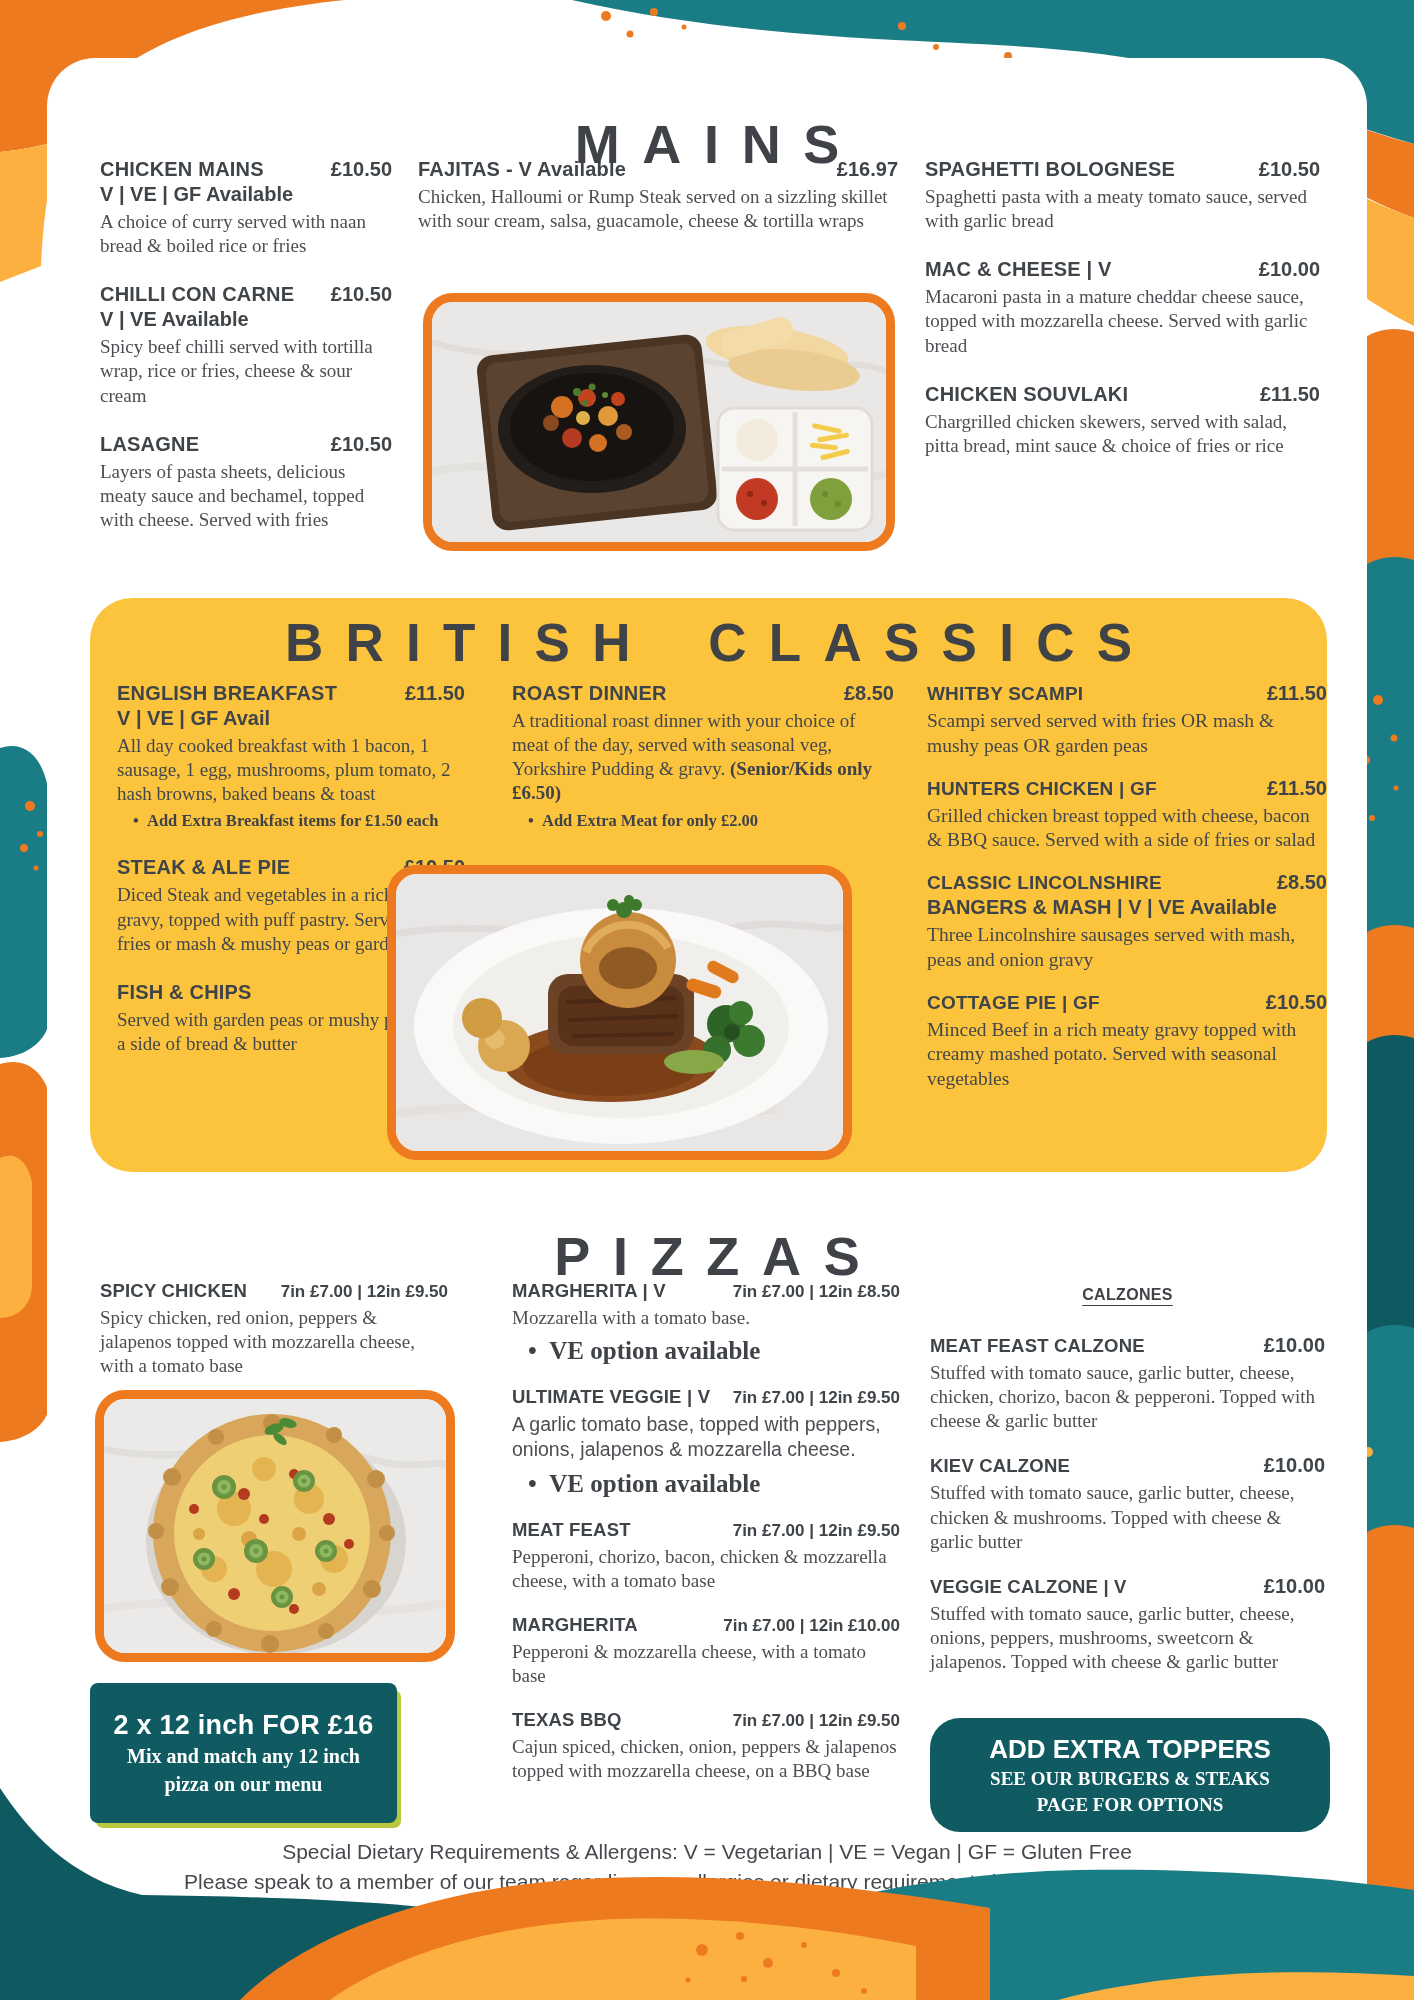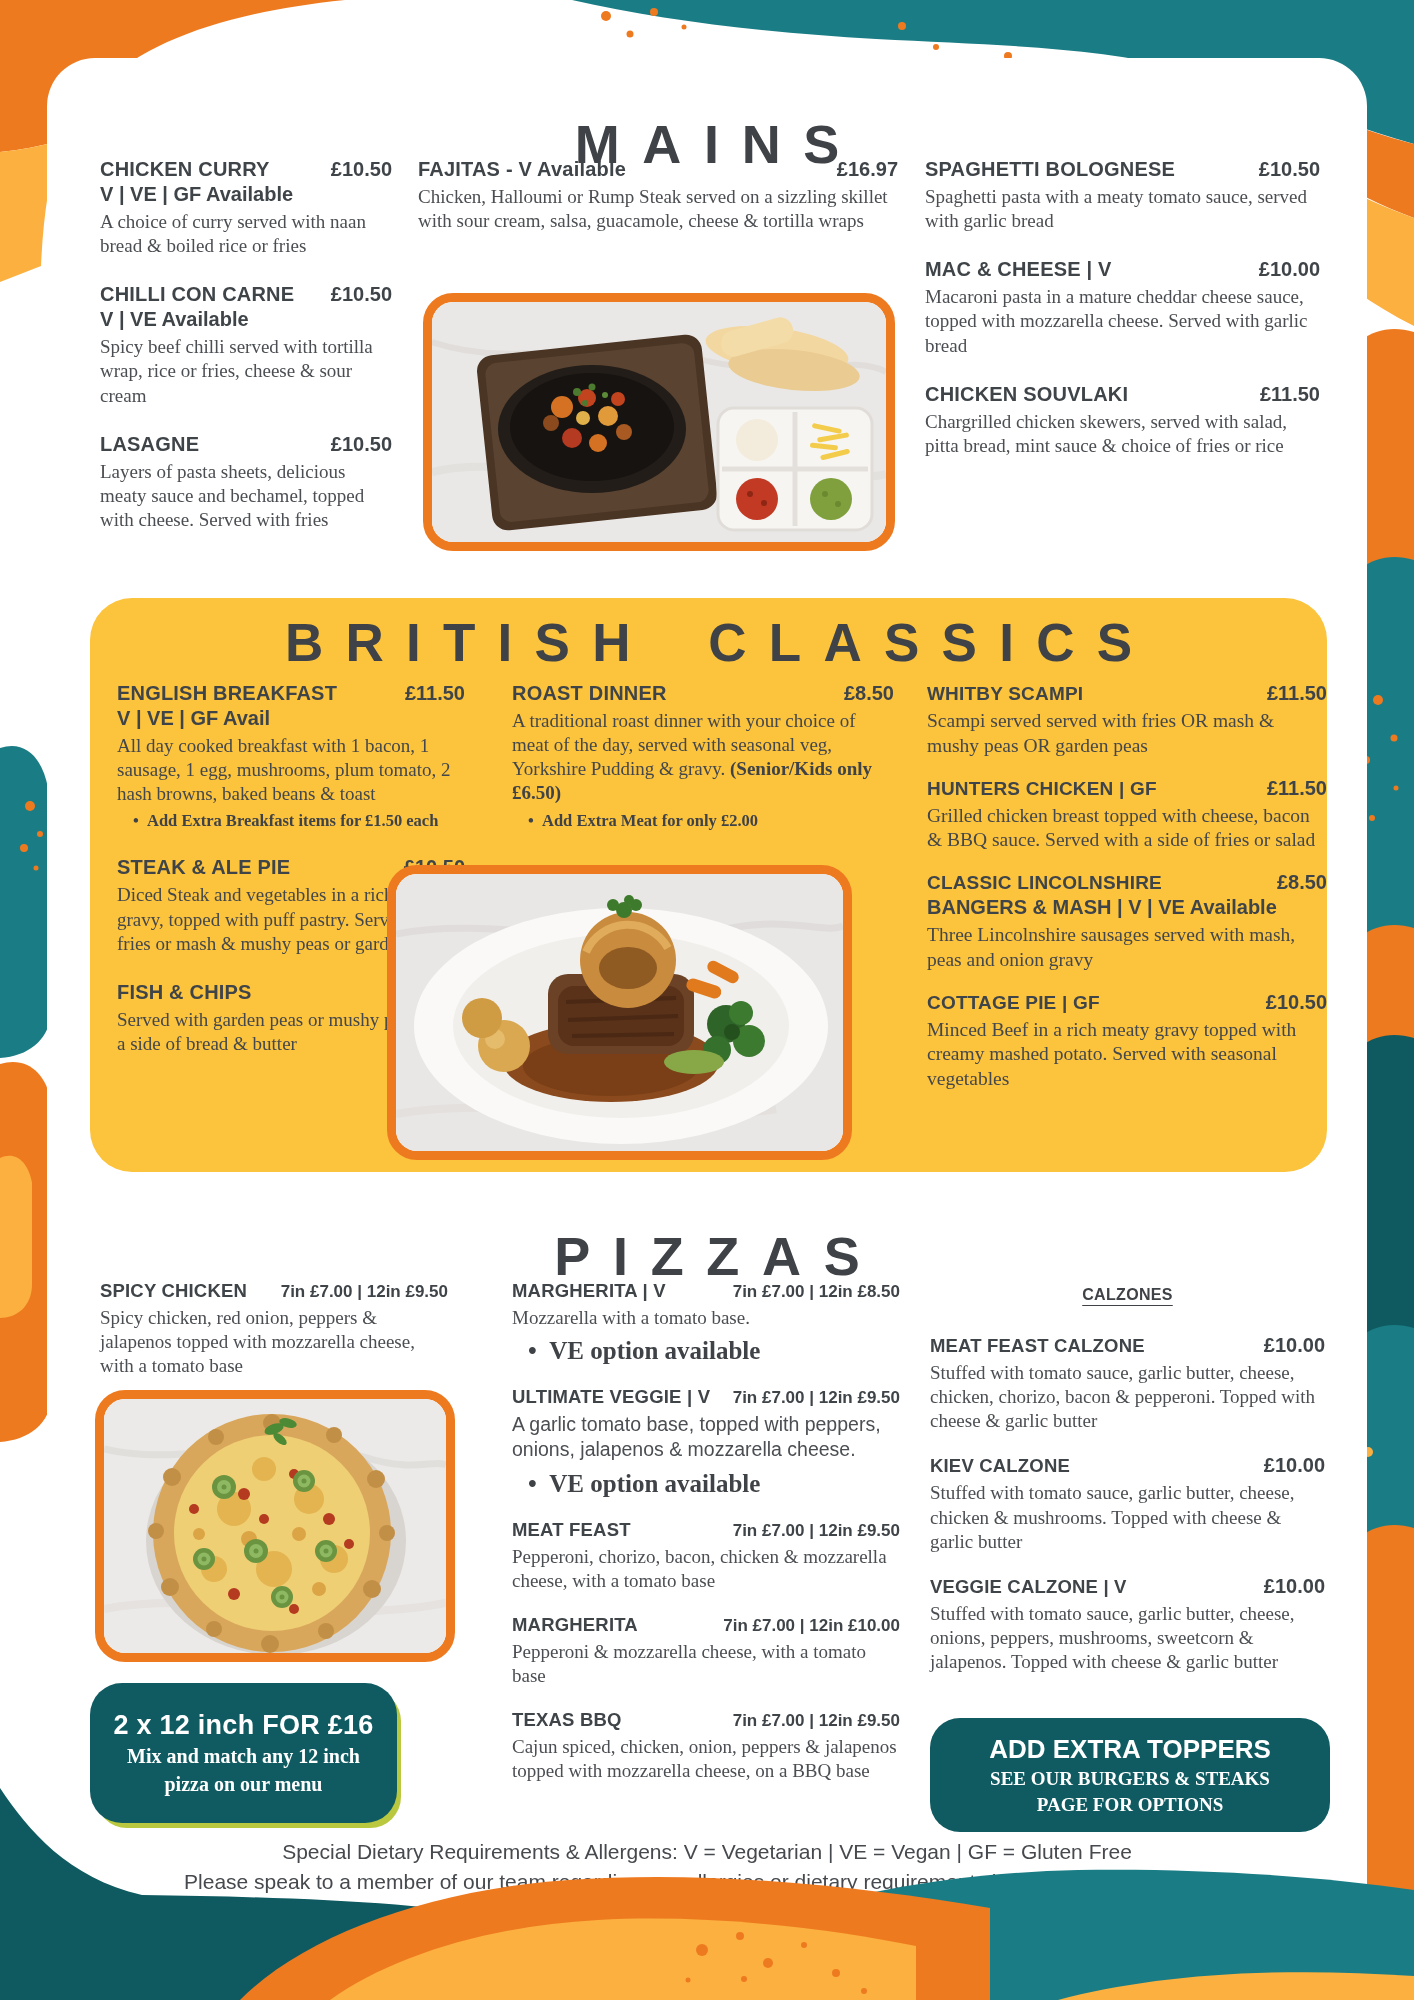--- a/index.html
+++ b/index.html
@@ -62,21 +62,21 @@
   .pz-c3{left:883px;top:1222px;width:395px;}
   .pz-c2 .mi,.pz-c3 .mi{margin-bottom:21px;}
   .pz-name{font-size:18.5px;}
   .pz-price{font-size:17px;}
   .calzones-h{font-weight:700;font-size:16px;color:#3F4246;text-align:center;
               text-decoration:underline;text-underline-offset:5px;margin:6px 0 30px 0;letter-spacing:.02em;}
 
   
   .promo{position:absolute;background:#0F5B61;color:#ffffff;text-align:center;z-index:3;
          display:flex;flex-direction:column;justify-content:center;box-sizing:border-box;}
-  .deal-box{left:43px;top:1625px;width:307px;height:140px;border-radius:32px;
+  .deal-box{left:43px;top:1625px;width:307px;height:140px;border-radius:8px;
             box-shadow:5px 6px 0 -1px #B9C83E;}
   .deal-title{font-weight:700;font-size:27px;letter-spacing:.01em;}
   .deal-sub{font-family:"Liberation Serif",serif;font-weight:700;font-size:20px;line-height:1.22;margin-top:3px;}
   .toppers-box{left:883px;top:1660px;width:400px;height:114px;border-radius:30px;}
   .toppers-title{font-weight:700;font-size:26px;}
   .toppers-sub{font-family:"Liberation Serif",serif;font-weight:700;font-size:19px;line-height:1.18;margin-top:3px;}
 
   
   .footer{position:absolute;left:0;right:0;top:1779px;text-align:center;font-size:21px;
           color:#46494D;line-height:1.42;z-index:2;}
@@ -127,21 +127,21 @@
     </g>
   </svg>
 
   <div class="panel">
 
     <div class="sec-title mains-title">MAINS</div>
 
     <div class="col mains-c1">
       <div class="mi">
         <div class="mi-head">
-          <span class="mi-name">CHICKEN CURRY</span>
+          <span class="mi-name">CHICKEN MAINS</span>
           <span class="mi-price">£10.50</span>
         </div>
         <div class="mi-sub">V | VE | GF Available</div>
         <div class="mi-desc">A choice of curry served with naan bread &amp; boiled rice or fries</div>
       </div>
       <div class="mi">
         <div class="mi-head">
           <span class="mi-name">CHILLI CON CARNE</span>
           <span class="mi-price">£10.50</span>
         </div>

